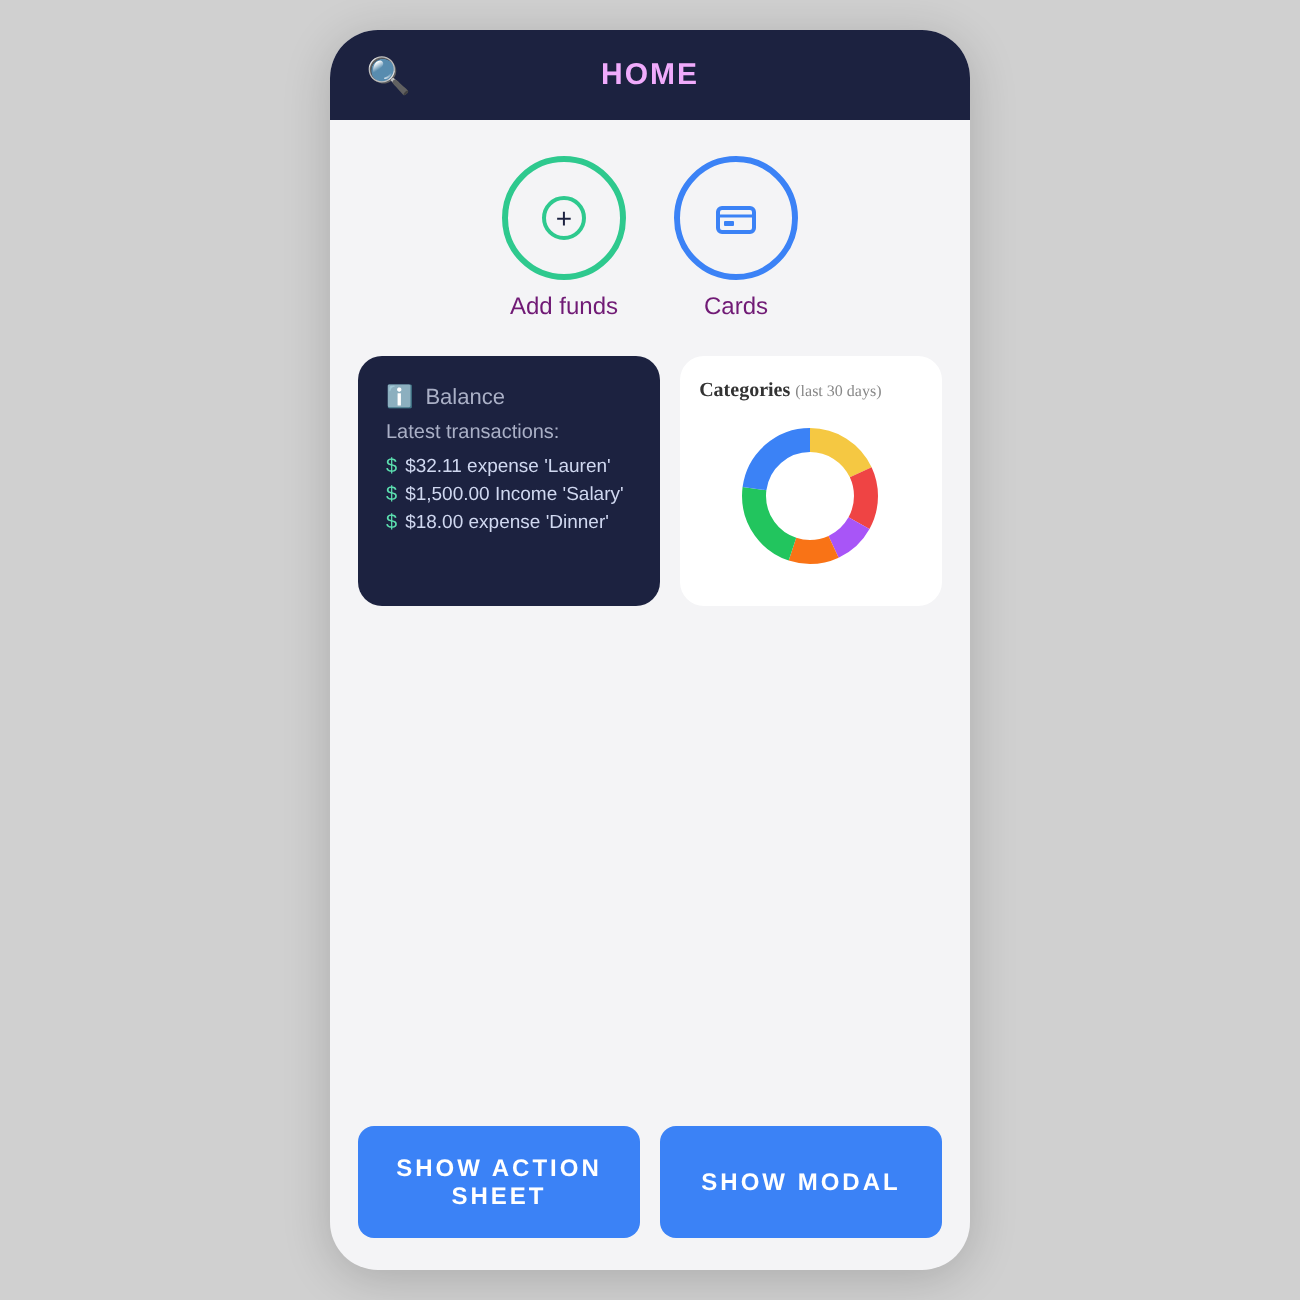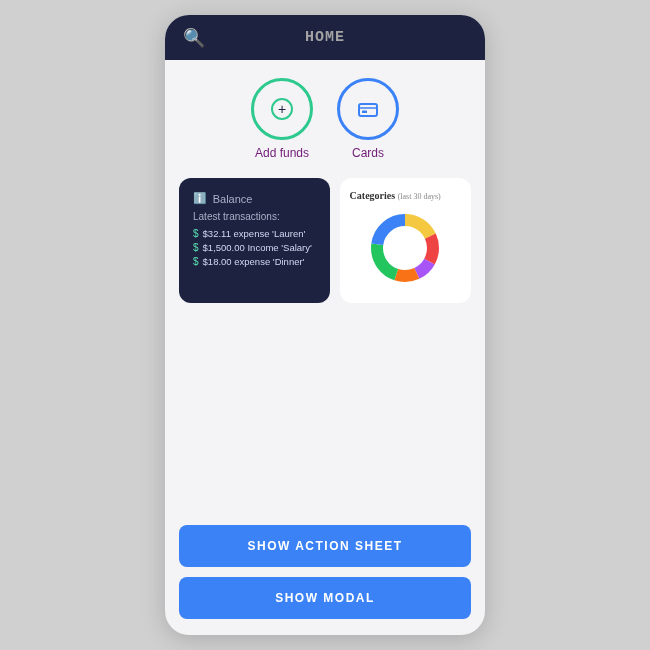--- a/index.html
+++ b/index.html
@@ -24,25 +24,24 @@
     .header {
       background: #1c2240;
       padding: 14px 20px 14px 20px;
       display: flex;
       align-items: center;
       justify-content: center;
       position: relative;
       flex-shrink: 0;
     }
     .header-title {
-      color: #a3a3a3;
+      color: #f0abfc;
       font-size: 15px;
       font-weight: 700;
       letter-spacing: 1px;
-      font-family: Liberation Mono, monospace;
     }
     .header-search {
       position: absolute;
       left: 18px;
       top: 50%;
       transform: translateY(-50%);
       color: #fff;
       font-size: 18px;
       cursor: pointer;
     }
@@ -147,21 +146,21 @@
       align-items: center;
       flex: 1;
       position: relative;
     }
     .donut-svg {
       width: 90px;
       height: 90px;
     }
     .action-buttons {
       display: flex;
-      flex-direction: column;
+      flex-direction: row;
       gap: 10px;
       width: 100%;
       margin-top: auto;
       padding-top: 16px;
     }
     .action-btn {
       background: #3b82f6;
       color: #fff;
       border: none;
       border-radius: 8px;

